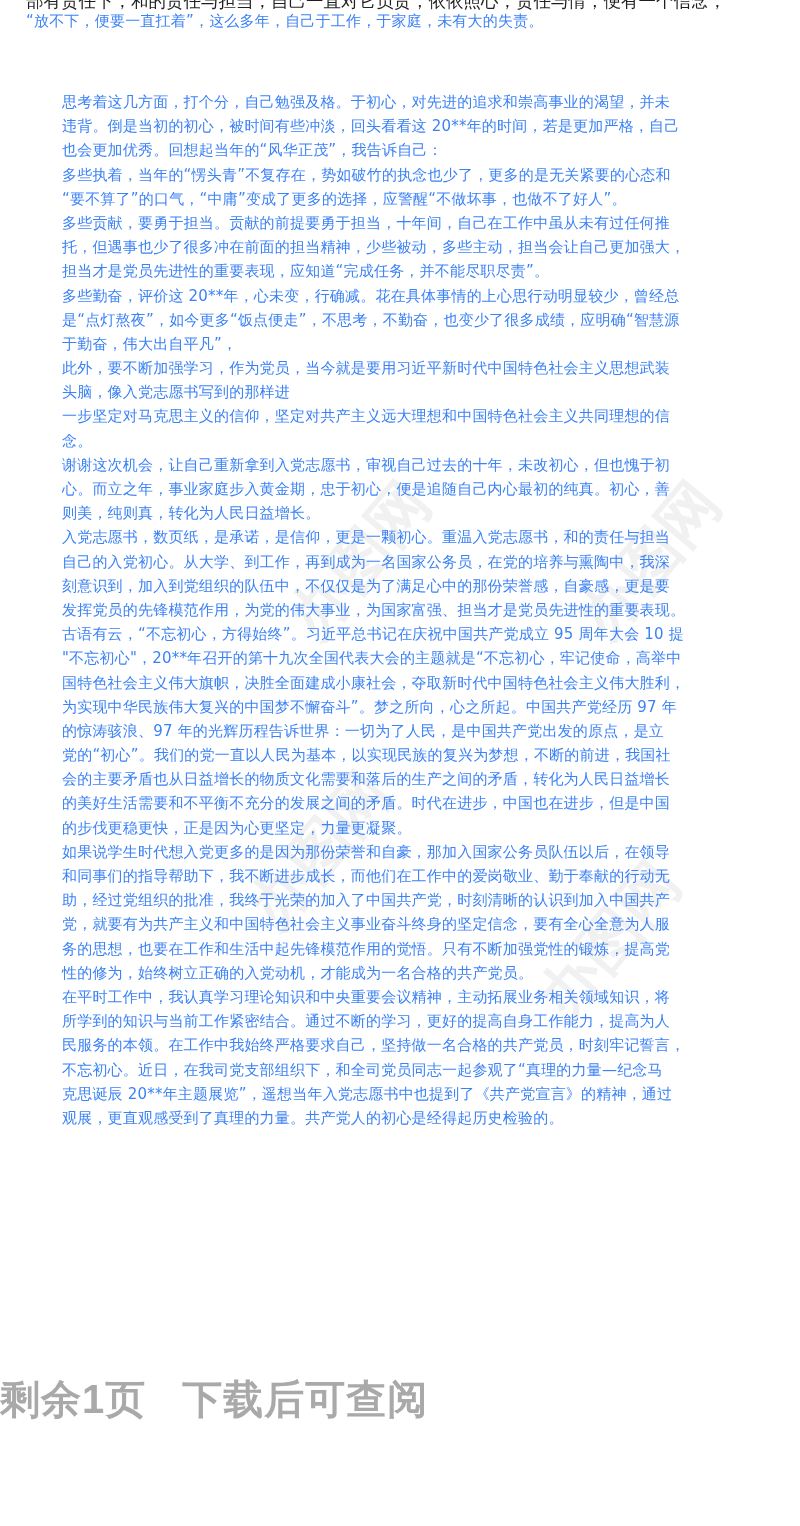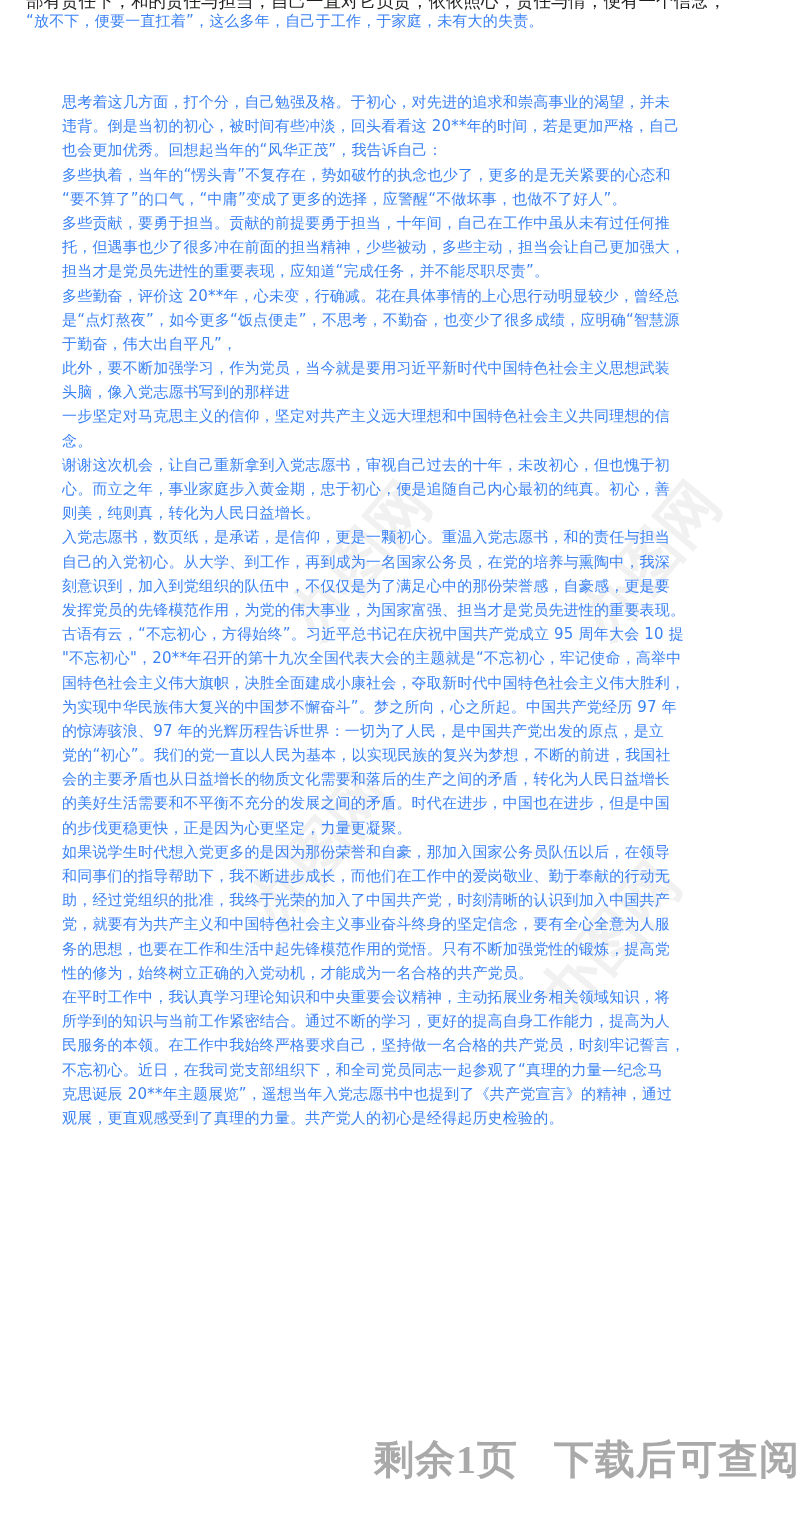--- a/index.html
+++ b/index.html
@@ -45,24 +45,24 @@
       color: rgba(180,180,180,0.18);
       font-size: 60px;
       font-weight: bold;
       transform: rotate(-50deg);
       white-space: nowrap;
       pointer-events: none;
     }
     .footer-banner {
       position: absolute;
       left: 0;
-      top: 1432px;
+      top: 1372px;
       width: 800px;
-      text-align: right;
-      font-family: Liberation Serif, serif;
+      text-align: left;
+      font-family: Liberation Sans, sans-serif;
       font-weight: bold;
       font-size: 40px;
       color: #a9a9a9;
       letter-spacing: 1px;
     }
     .footer-banner span.gap { display: inline-block; width: 36px; }
   </style>
 </head>
 <body>
 

